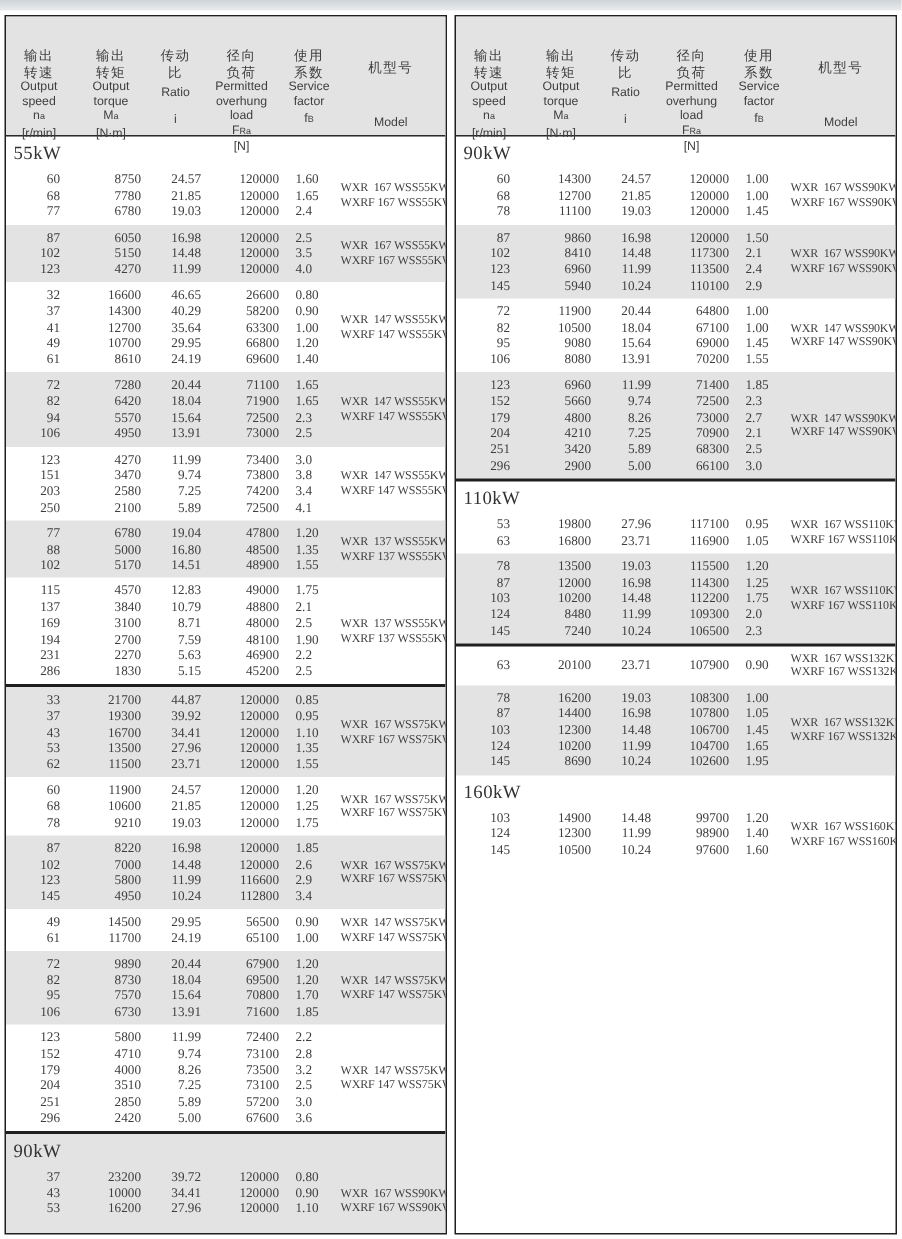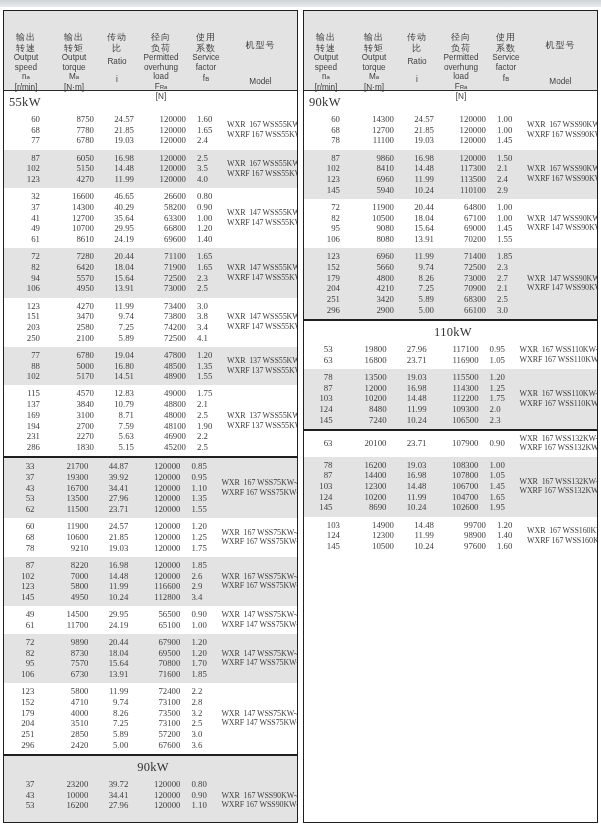--- a/index.html
+++ b/index.html
@@ -40,21 +40,21 @@
   .thead .hcol{
     display:flex;flex-direction:column;align-items:center;
     text-align:right;
     margin-top:16px;
   }
   .hline{font-size:8.2px;line-height:9.6px;white-space:nowrap;}
   .hline.cn{font-size:9px;line-height:10.5px;letter-spacing:1px;}
   .hline .sub{font-size:6px;}
   .sections{flex:1;display:flex;flex-direction:column;}
   .section{display:flex;flex-direction:column;font-family:Liberation Serif, serif;}
-  .section.sep{border-top:2px solid var(--border);align-items:center;}
+  .section.sep{border-top:2px solid var(--border);}
   .section.fill{flex:1;}
   .sec-title{
     font-size:12.5px;color:#333;
     padding:4px 0 2px 5px;line-height:14px;
     letter-spacing:.3px;
   }
   .group{
     display:grid;
     grid-template-columns:44px 52px 34px 54px 36px 1fr;
     grid-auto-rows:minmax(10.7px,auto);
@@ -703,20 +703,21 @@
           <div class="cell num c-speed">145</div>
           <div class="cell num c-torque">8690</div>
           <div class="cell num c-ratio">10.24</div>
           <div class="cell num c-load">102600</div>
           <div class="cell c-factor">1.95</div>
           <div class="model-cell" style="grid-row: 1 / span 5;">WXR  167 WSS132KW-4
 WXRF 167 WSS132KW-4</div>
         </div>
       </div>
       <div class="section fill">
+        <div class="sec-title">160kW</div>
         <div class="group">
           <div class="cell num c-speed">103</div>
           <div class="cell num c-torque">14900</div>
           <div class="cell num c-ratio">14.48</div>
           <div class="cell num c-load">99700</div>
           <div class="cell c-factor">1.20</div>
           <div class="cell num c-speed">124</div>
           <div class="cell num c-torque">12300</div>
           <div class="cell num c-ratio">11.99</div>
           <div class="cell num c-load">98900</div>

